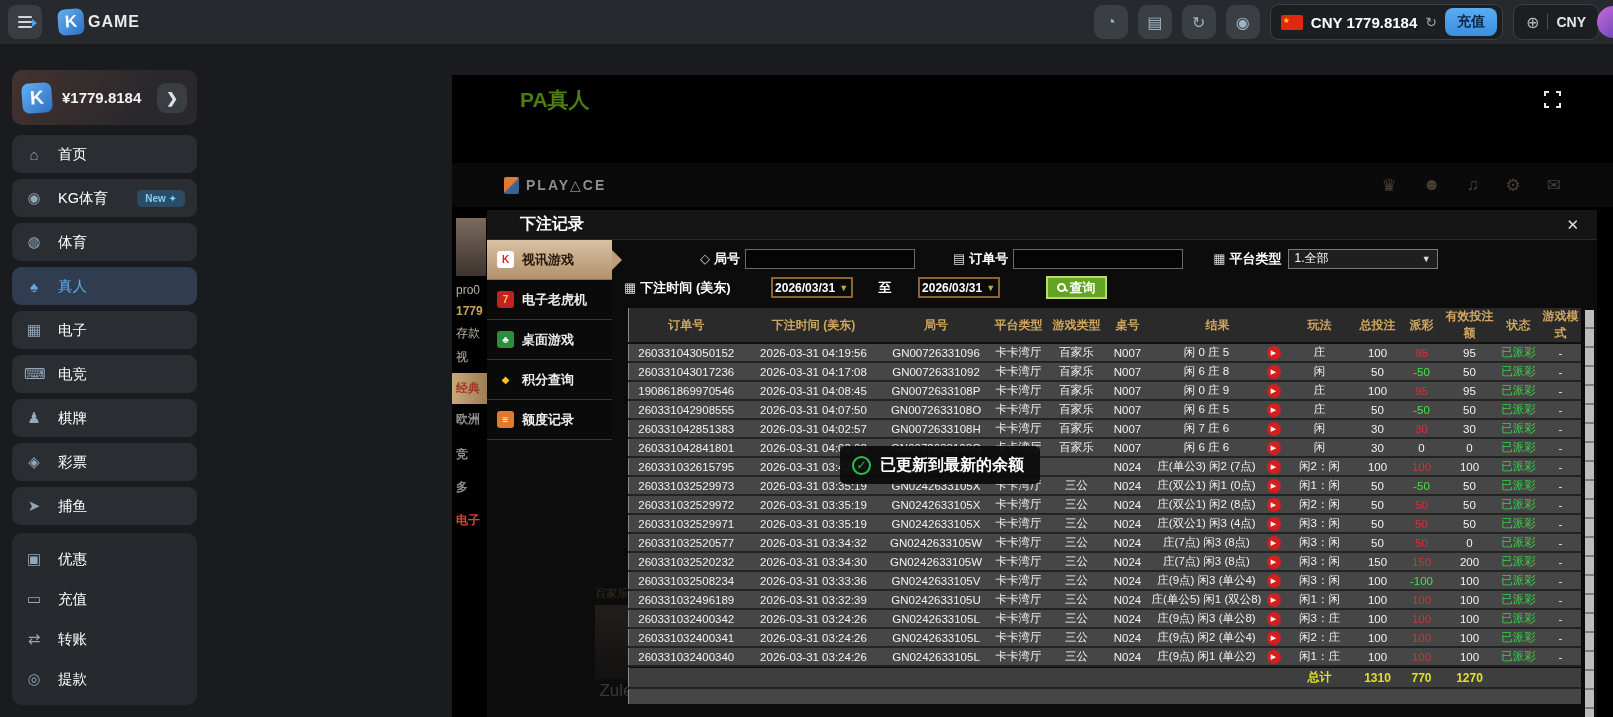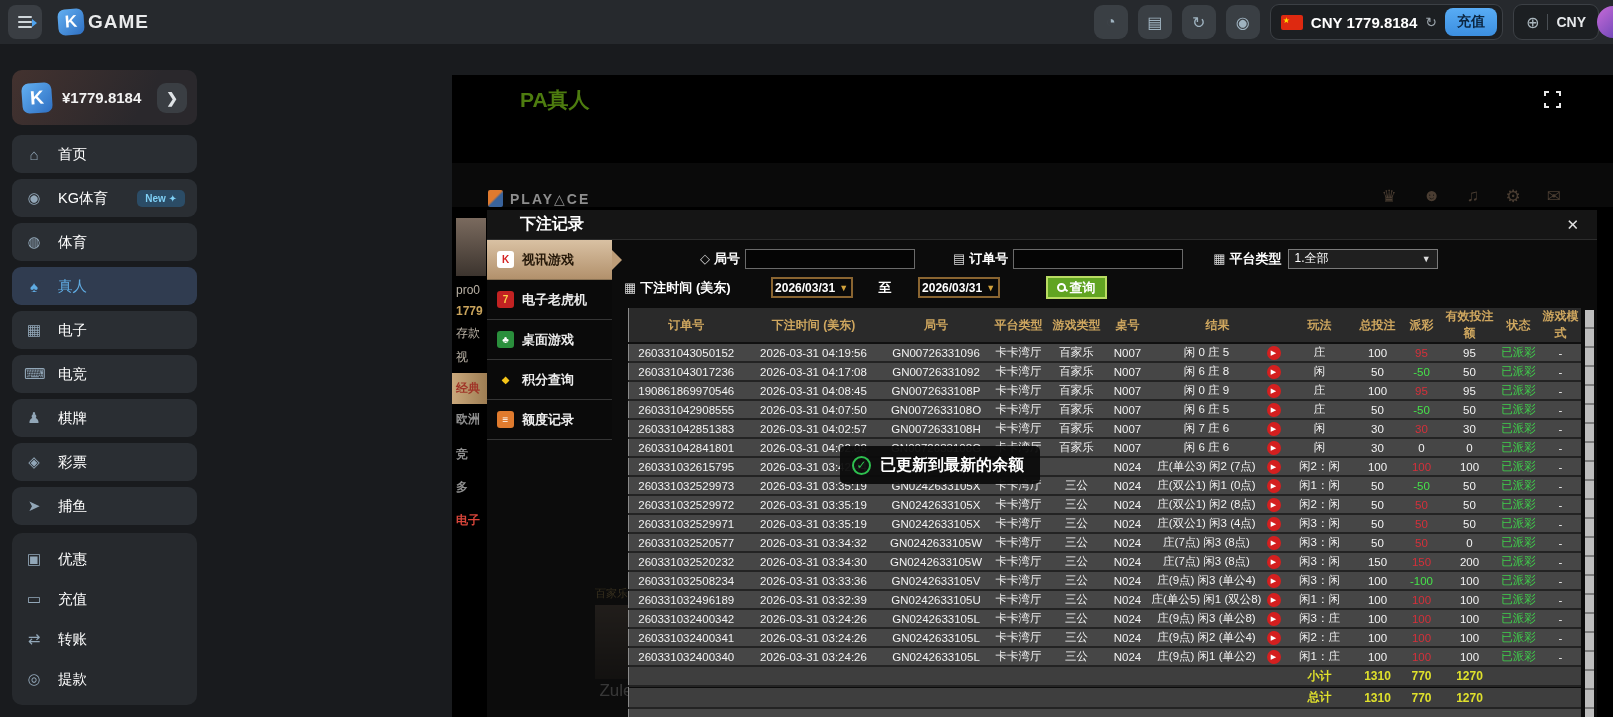--- a/index.html
+++ b/index.html
@@ -13,21 +13,21 @@
   .hamburger { width:34px; height:34px; margin-left:8px; background:#3a3e43; border-radius:8px;
                display:flex; flex-direction:column; justify-content:center; align-items:center; gap:3px;
                position:relative; cursor:pointer; border:none; }
   .hamburger i { width:14px; height:2px; background:#cfd6da; border-radius:1px; }
   .hamburger em { position:absolute; right:5px; top:14px; width:0; height:0;
                   border-left:5px solid #4da3f0; border-top:4px solid transparent; border-bottom:4px solid transparent; }
   .brand { display:flex; align-items:center; margin-left:16px; gap:4px; }
   .kbox { width:26px; height:26px; border-radius:7px; background:linear-gradient(135deg,#63b0f2,#2e6fc2);
           color:#fff; font-weight:bold; font-size:17px; display:flex; align-items:center; justify-content:center;
           transform:rotate(-4deg); }
-  .brand b { color:#e9eaeb; font-size:19px; letter-spacing:1px; }
+  .brand b { color:#e9eaeb; font-size:16px; letter-spacing:1px; }
   .topbar-right { margin-left:auto; display:flex; align-items:center; gap:10px; padding-right:14px; }
   .tb-icon-btn { width:34px; height:34px; border-radius:9px; background:#3a3f44; border:none; color:#9fb3c0;
                  font-size:16px; display:flex; align-items:center; justify-content:center; cursor:pointer; }
   .pill { height:36px; background:#1c1f22; border:1px solid #3c4045; border-radius:9px;
           display:flex; align-items:center; padding:0 5px 0 10px; gap:8px; }
   .flag { width:22px; height:15px; background:#de2910; position:relative; border-radius:2px; }
   .flag i { position:absolute; left:2px; top:1px; color:#ffde00; font-size:8px; font-style:normal; }
   .pill .amount { color:#fff; font-weight:bold; font-size:15px; }
   .pill .refresh { color:#9aa3aa; font-size:14px; cursor:pointer; }
   .recharge-btn { height:28px; padding:0 12px; border:none; border-radius:8px; cursor:pointer;
@@ -62,21 +62,21 @@
   .nav2 .nav-item { background:transparent; height:40px; border-radius:0; }
 
   
   .main { position:absolute; left:452px; top:75px; width:1161px; height:642px; background:#000; }
   .page-title { position:absolute; left:68px; top:11px; color:#4d7c0f; font-size:21px; font-weight:bold; }
   .fs-btn { position:absolute; right:52px; top:16px; width:17px; height:17px; border:2px solid #e8e8e8;
             cursor:pointer; background:transparent; }
   .fs-btn::before { content:""; position:absolute; left:3px; right:3px; top:-3px; bottom:-3px; background:#000; }
   .fs-btn::after { content:""; position:absolute; top:3px; bottom:3px; left:-3px; right:-3px; background:#000; }
   .provider-bar { position:absolute; left:0; top:88px; width:100%; height:44px; background:#0a0a0a;
-                  display:flex; align-items:flex-end; padding:0 52px 0 36px; }
+                  display:flex; align-items:center; padding:0 52px 0 52px; }
   .pa-mark { width:15px; height:17px; border-radius:2px;
              background:linear-gradient(135deg,#e07a2e 45%,#39639c 55%); margin-right:7px; }
   .pa-word { color:#8e8e8e; font-weight:bold; font-size:14px; letter-spacing:2px; }
   .provider-icons { margin-left:auto; display:flex; gap:26px; }
   .provider-icons .pico { color:#5a4a3c; font-size:17px; opacity:.8; cursor:pointer; font-style:normal; }
 
   
   .left-strip { position:absolute; left:0px; top:136px; width:36px; overflow:hidden; }
   .frag { color:#b9b1a5; font-size:12px; white-space:nowrap; margin:7px 0 0 4px; }
   .frag.photo { width:30px; height:58px; background:linear-gradient(180deg,#7a6a5e,#3c342e); margin-left:4px; }
@@ -674,28 +674,20 @@
               <td><span class="play-btn">▶</span></td>
               <td>闲1：庄</td>
               <td>100</td>
               <td class="pay-red">100</td>
               <td>100</td>
               <td class="status">已派彩</td>
               <td>-</td>
             </tr>
           </tbody>
         <tfoot>
-          <tr class="footer">
-            <td colspan="8"></td>
-            <td>小计</td>
-            <td>1310</td>
-            <td>770</td>
-            <td>1270</td>
-            <td colspan="2"></td>
-          </tr>
           <tr class="spacer">
               <td colspan="14"></td>
             </tr>
           <tr class="footer">
             <td colspan="8"></td>
             <td>总计</td>
             <td>1310</td>
             <td>770</td>
             <td>1270</td>
             <td colspan="2"></td>

